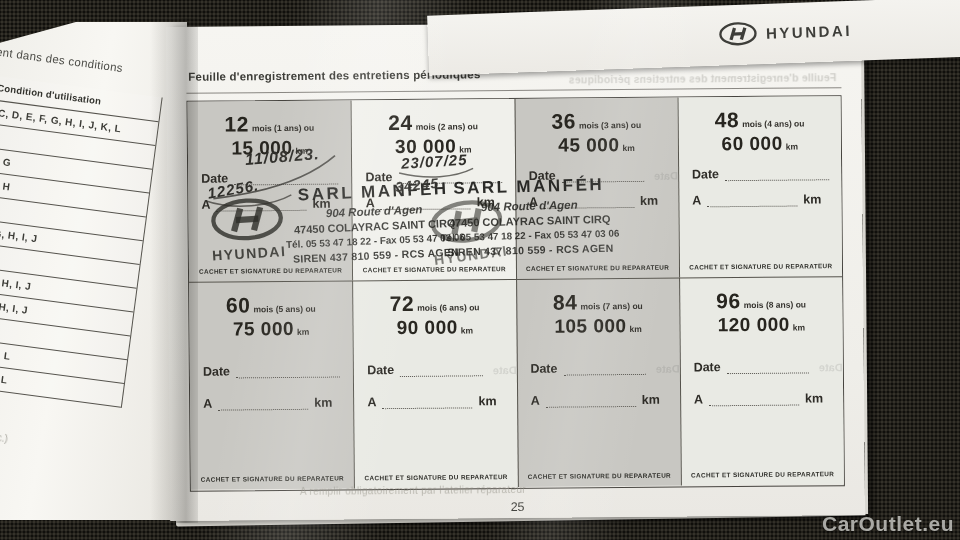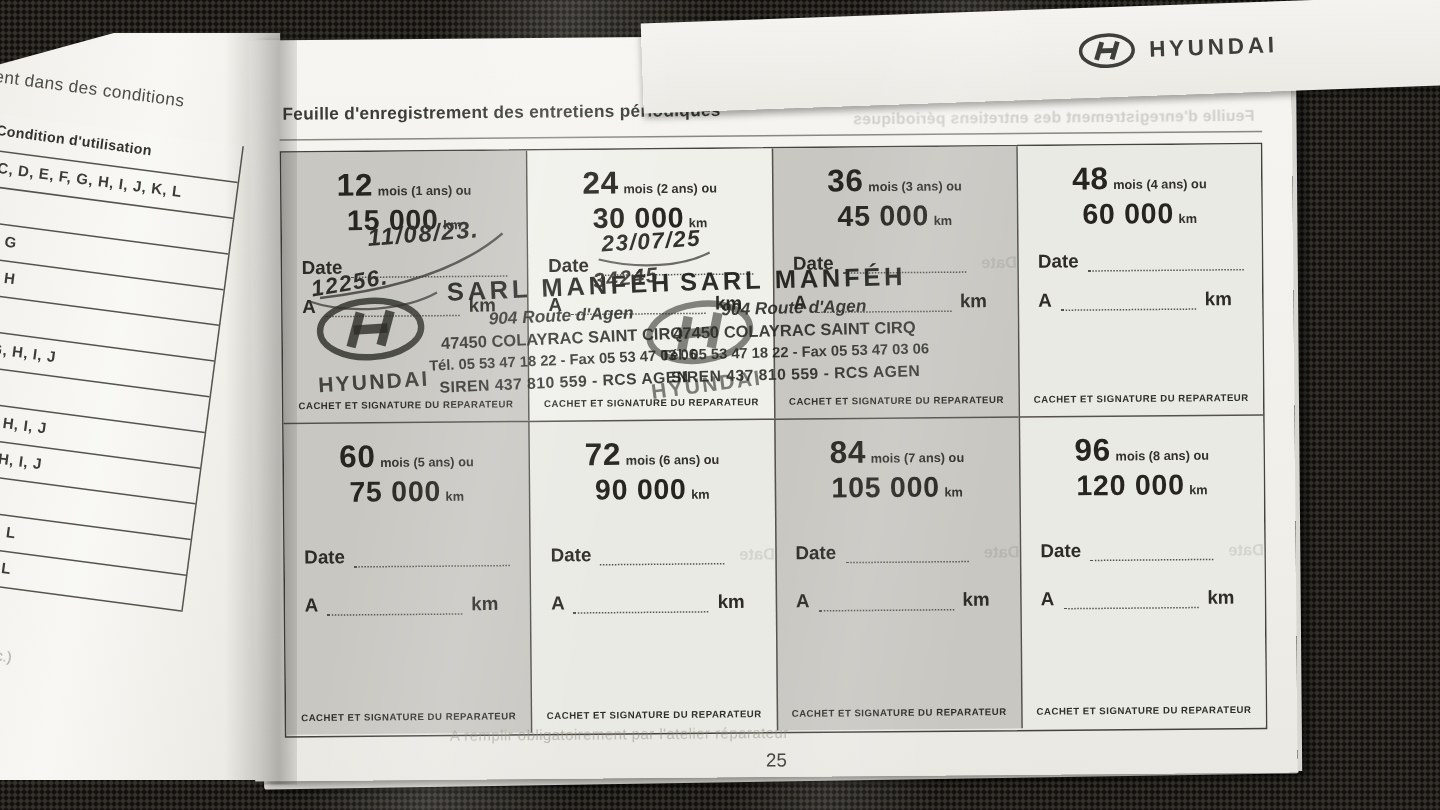--- a/index.html
+++ b/index.html
@@ -341,13 +341,14 @@
         <path d="M212 74 C 240 81, 268 79, 286 70" stroke="rgba(50,48,44,.7)" stroke-width="1.5" fill="none"></path>
       </svg>
     </div>
 
     <div class="footer-note">A remplir obligatoirement par l'atelier réparateur</div>
     <div class="page-num">25</div>
   </div>
 
   <div class="cover-edge"></div>
   <div class="sheen"></div>
+  <div class="watermark">CarOutlet.eu</div>
 </div>
 
 </body></html>

